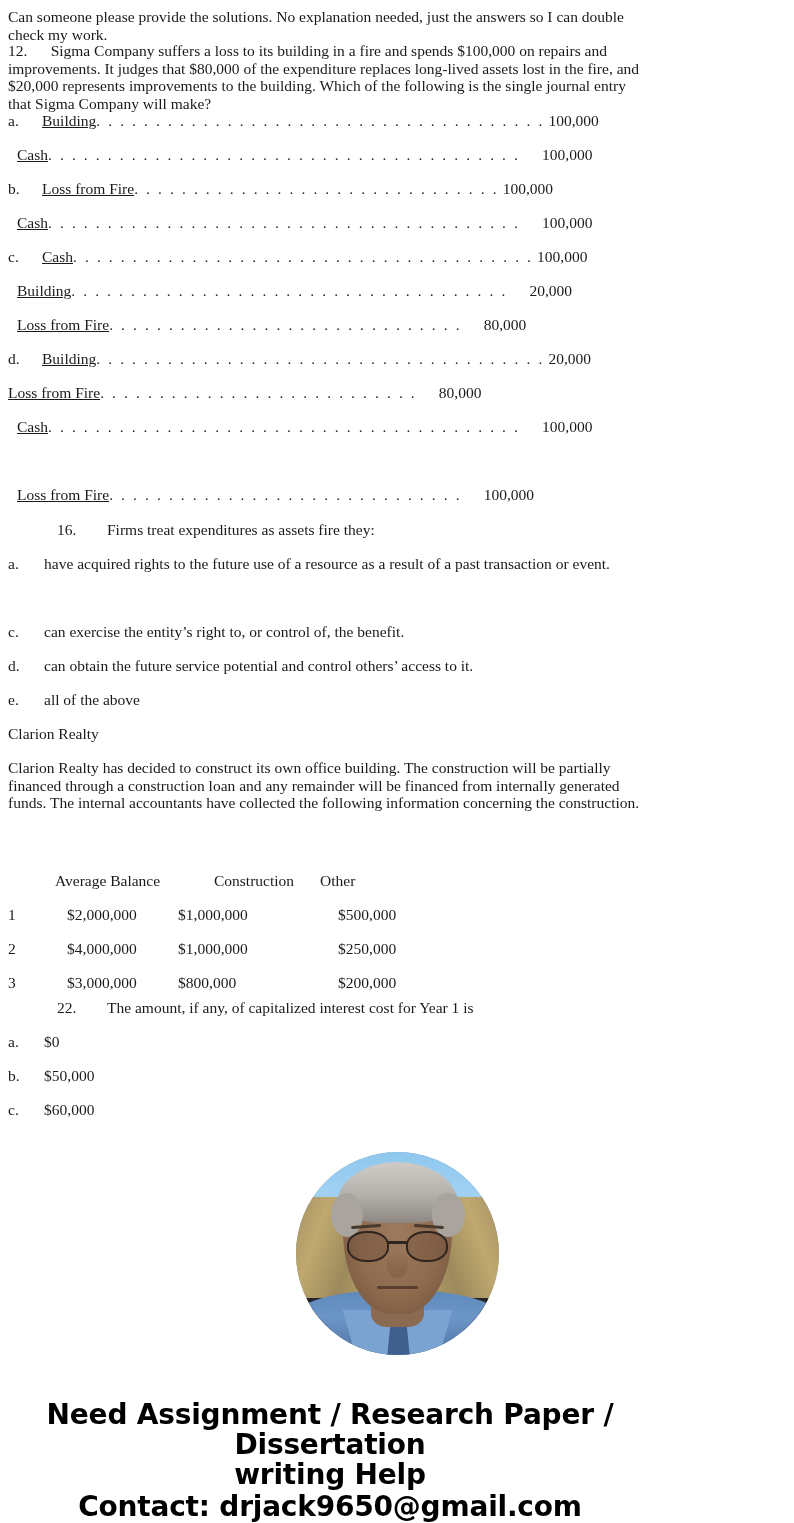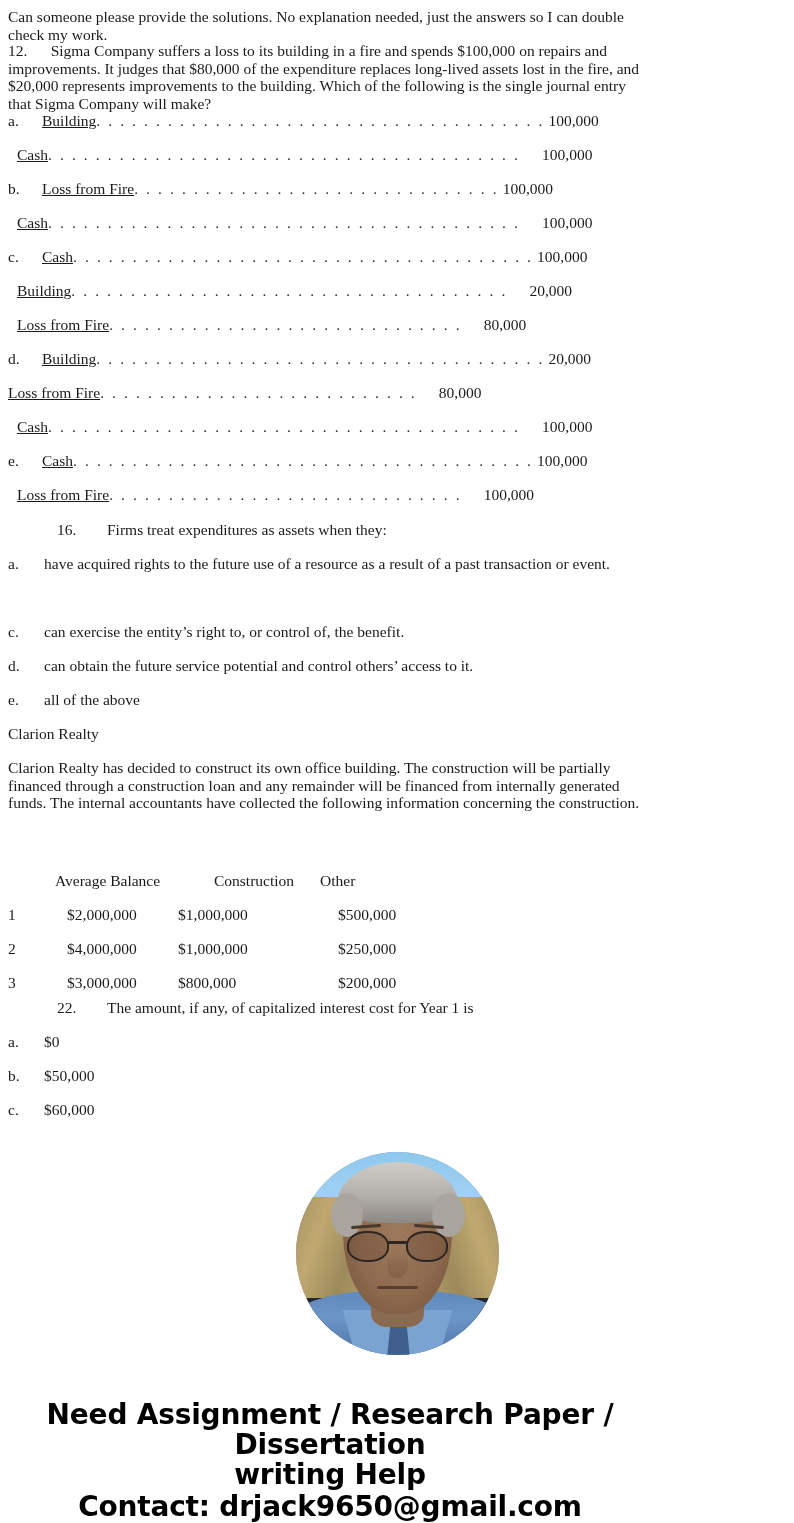--- a/index.html
+++ b/index.html
@@ -346,30 +346,27 @@
   </div>
 
   <div class="jrow" style="top:385px;padding-left:8px">
     <span class="acct">Loss from Fire  </span><span class="dots">. . . . . . . . . . . . . . . . . . . . . . . . . . .</span><span class="amt" style="padding-left:22px">80,000</span>
   </div>
 
   <div class="jrow" style="top:419px;padding-left:17px">
     <span class="acct">Cash </span><span class="dots">. . . . . . . . . . . . . . . . . . . . . . . . . . . . . . . . . . . . . . . .</span><span class="amt" style="padding-left:22px">100,000</span>
   </div>
 
-  <div class="jrow" style="top:453px">
-    <span class="lbl">e.</span><span class="acct">Cash </span><span class="dots">. . . . . . . . . . . . . . . . . . . . . . . . . . . . . . . . . . . . . . .</span><span class="amt" style="padding-left:4px">100,000</span>
-  </div>
 
   <div class="jrow" style="top:487px;padding-left:17px">
     <span class="acct">Loss from Fire  </span><span class="dots">. . . . . . . . . . . . . . . . . . . . . . . . . . . . . .</span><span class="amt" style="padding-left:22px">100,000</span>
   </div>
 
   <div class="qnum" style="top:521px">
-    <span class="n">16.</span><span class="t">Firms treat expenditures as assets when they:</span>
+    <span class="n">16.</span><span class="t">Firms treat expenditures as assets fire they:</span>
   </div>
 
   <div class="opt" style="top:555px">
     <span class="ol">a.</span><span class="ot">have acquired rights to the future use of a resource as a result of a past transaction or event.</span>
   </div>
   <div class="opt" style="top:623px">
     <span class="ol">c.</span><span class="ot">can exercise the entity’s right to, or control of, the benefit.</span>
   </div>
   <div class="opt" style="top:657px">
     <span class="ol">d.</span><span class="ot">can obtain the future service potential and control others’ access to it.</span>

